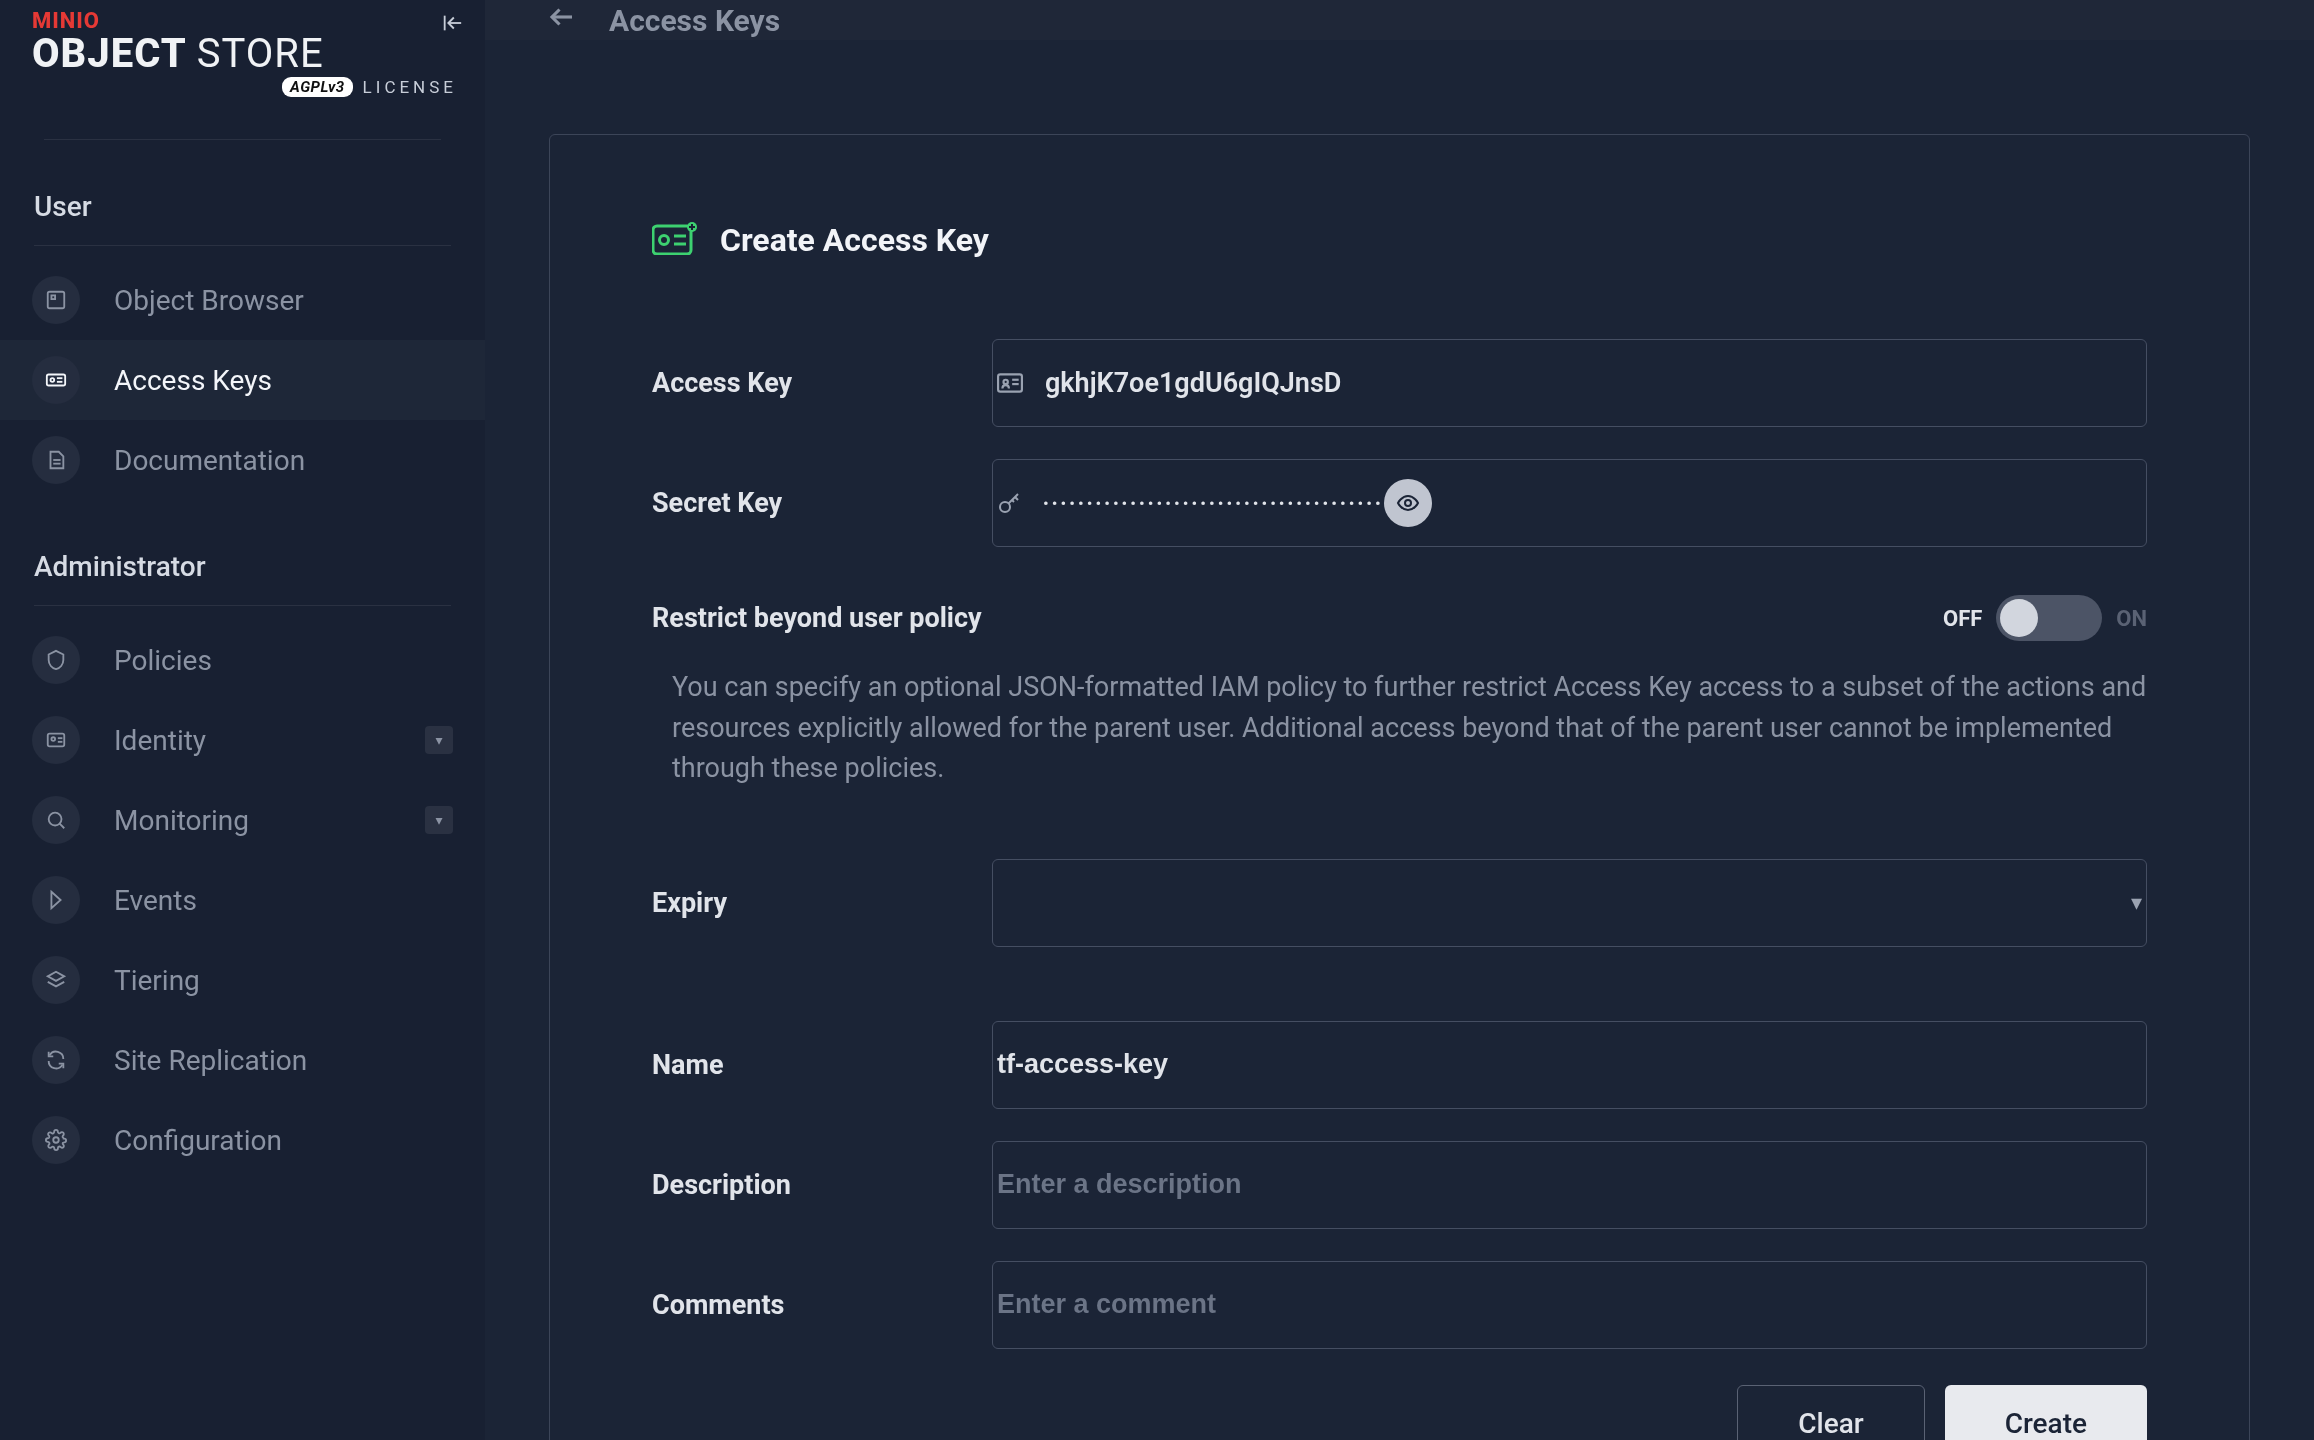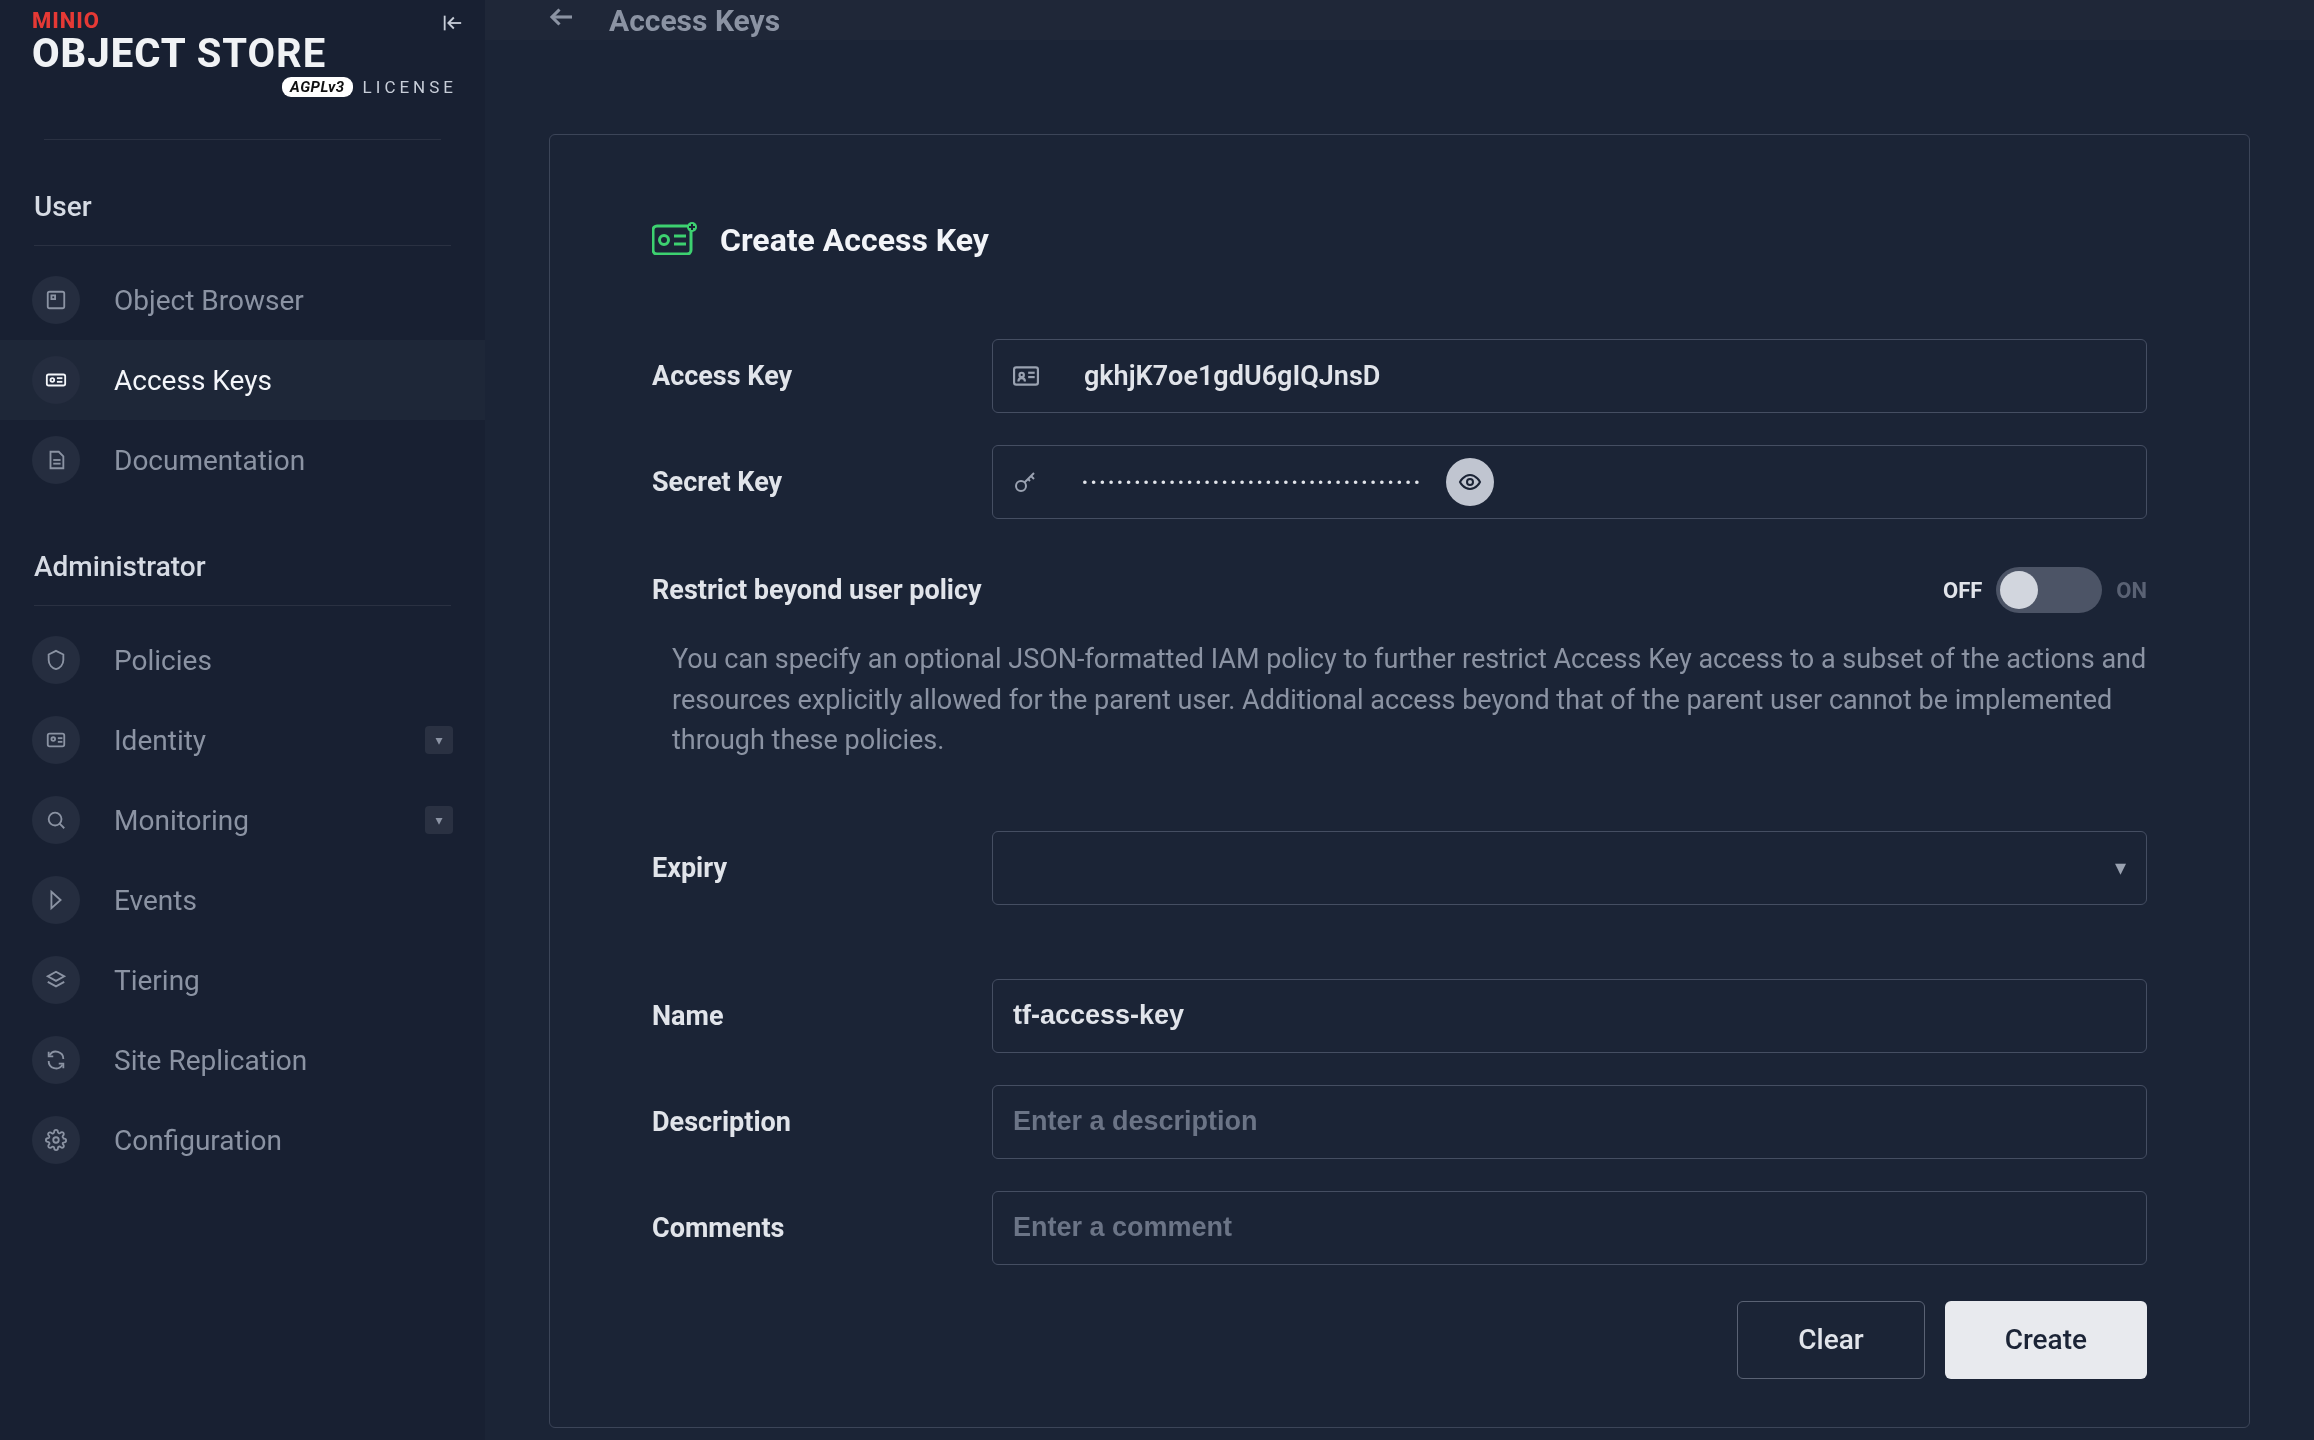--- a/index.html
+++ b/index.html
@@ -39,21 +39,21 @@
     color: #e53935;
     letter-spacing: 1px;
   }
   .brand-objectstore {
     font-size: 40px;
     font-weight: 800;
     color: #f0f2f5;
     letter-spacing: 1px;
     line-height: 1.05;
   }
-  .brand-objectstore .store { font-weight: 700; }
+  .brand-objectstore .store { font-weight: 400; }
   .brand-license {
     display: flex;
     justify-content: flex-end;
     align-items: center;
     gap: 10px;
     color: #c7cdd8;
     font-size: 17px;
     letter-spacing: 4px;
     margin-top: 2px;
   }
@@ -179,24 +179,23 @@
     font-size: 27px;
     font-weight: 700;
   }
   .input-wrap {
     flex: 1;
     display: flex;
     align-items: center;
     border: 1.5px solid #454e62;
     border-radius: 6px;
     background: #1b2436;
-    height: 74px;
-    padding: 0 20px;
+    height: 88px;
+    padding: 0 4px;
     position: relative;
-    gap: 23px;
   }
   .input-wrap .leading-icon {
     color: #9aa2b1;
     margin-right: 22px;
     display: flex;
   }
   .input-wrap input, .input-wrap .readonly-text {
     flex: 1;
     background: transparent;
     border: none;

